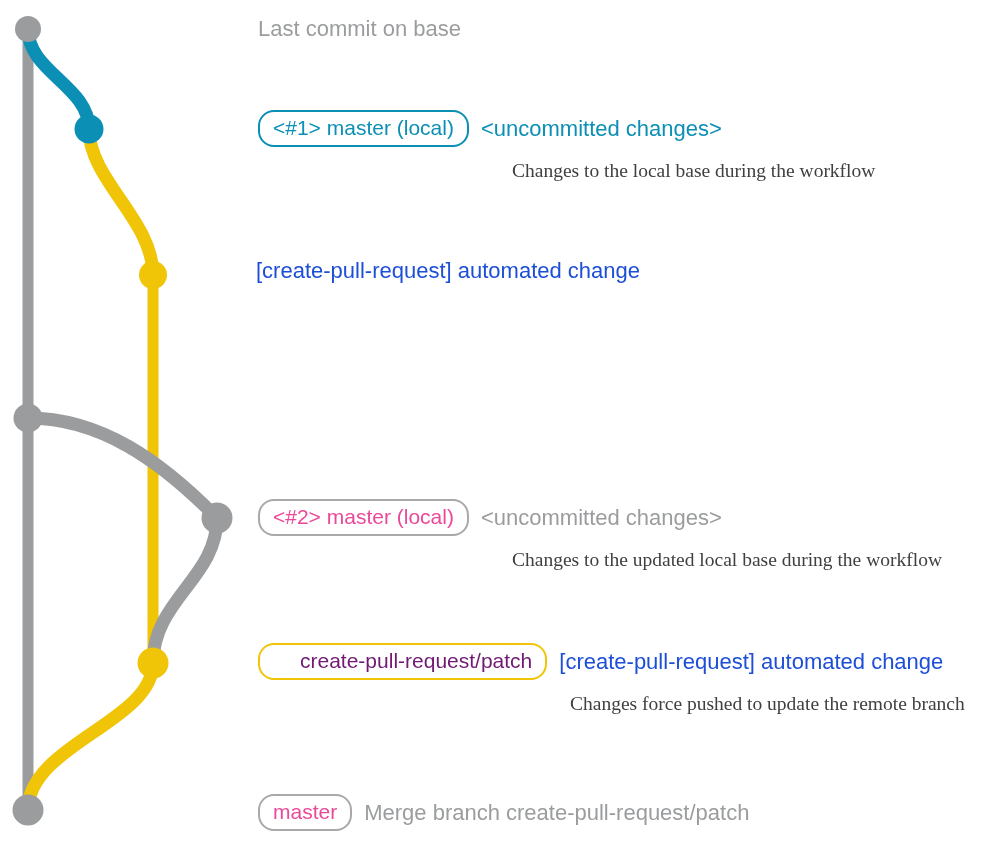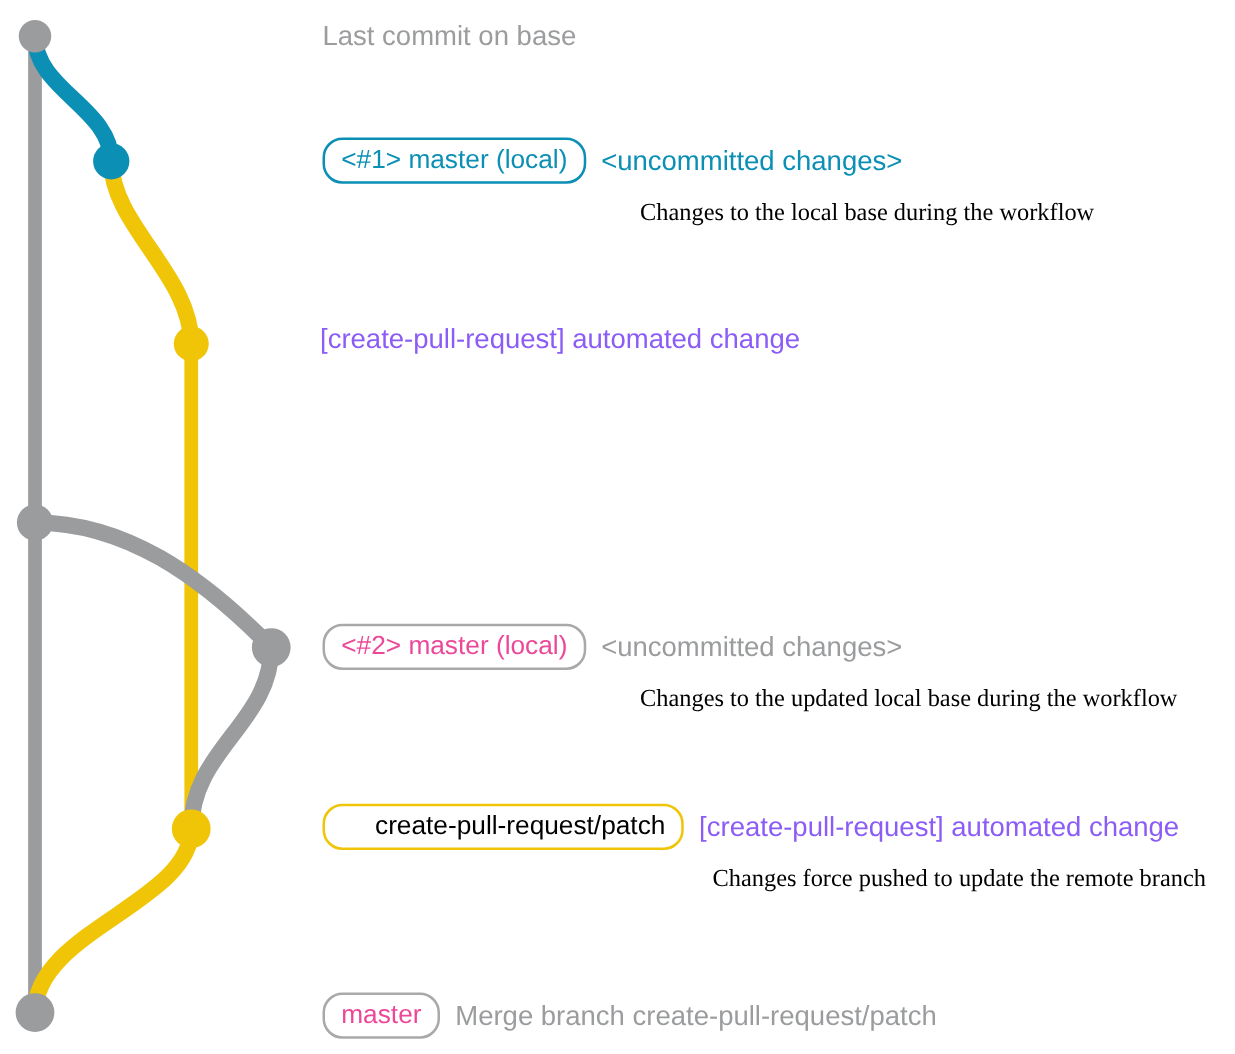--- a/index.html
+++ b/index.html
@@ -50,37 +50,37 @@
     border: 2px solid #999a9c;
     border-radius: 16px;
     padding: 5px 13px 7px 13px;
     font-size: 21px;
     line-height: 1;
     color: #999a9c;
     white-space: nowrap;
     background: transparent;
   }
   .badge.blue   { border-color: #0b8fb5; color: #0b8fb5; }
-  .badge.yellow { border-color: #f0c508; color: #000000; padding-left: 40px; }
+  .badge.yellow { border-color: #f0c508; color: #701a75; padding-left: 40px; }
   .badge.gray   { border-color: #a7a9ab; color: #ec4899; }
 
   .title {
     font-size: 22px;
     line-height: 1;
     white-space: nowrap;
   }
   .title.blue   { color: #0b8fb5; }
-  .title.yellow { color: #8b5cf6; }
+  .title.yellow { color: #1d4ed8; }
   .title.gray   { color: #9a9c9e; }
   .title.pad    { margin-left: 12px; }
 
   .desc {
     font-family: "Liberation Serif", serif;
     font-size: 19.5px;
-    color: #000000;
+    color: #404040;
     white-space: nowrap;
     line-height: 1;
     margin-top: 14px;
   }
 
   
   #row-last-commit   { left: 258px; top: 18px; }
   #row-local-1       { left: 258px; top: 110px; }
   #row-automated-1   { left: 256px; top: 260px; }
   #row-new-commit    { left: 258px; top: 408px; }

